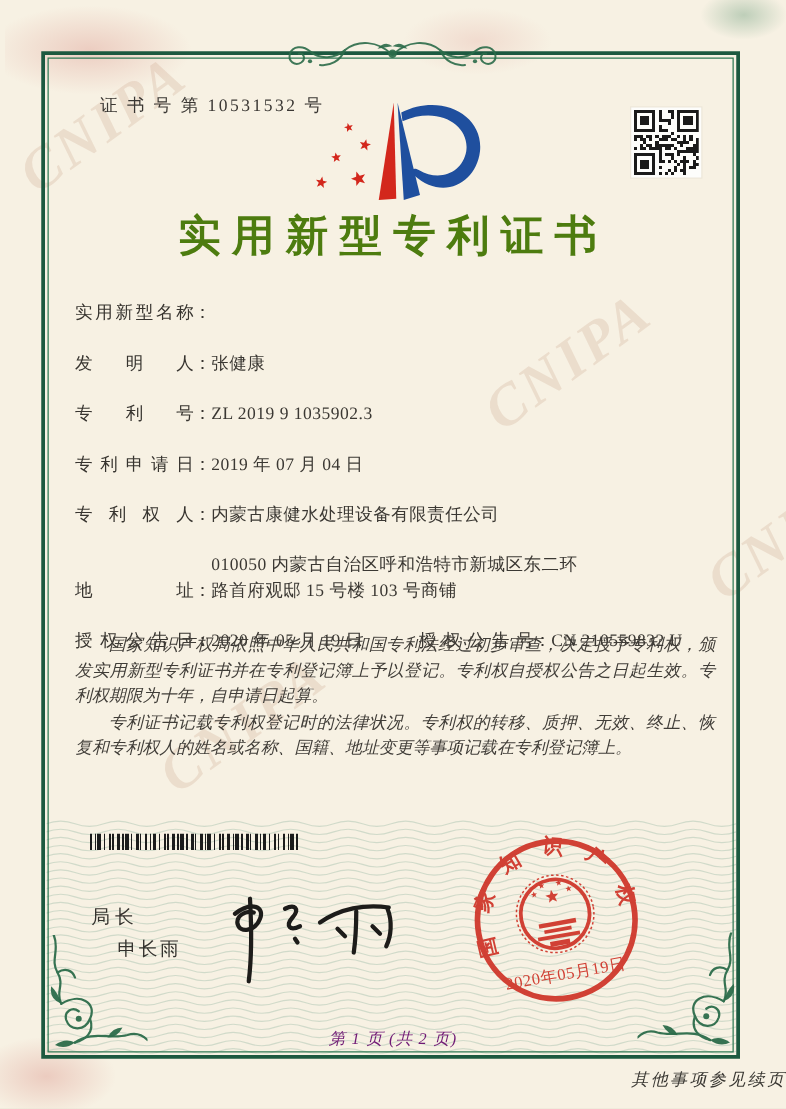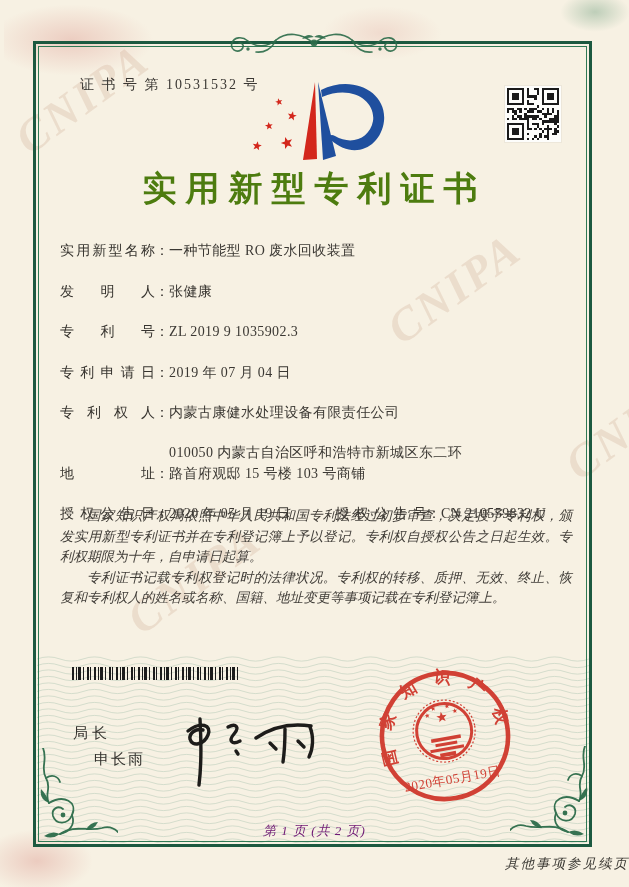--- a/index.html
+++ b/index.html
@@ -273,21 +273,20 @@
       <rect x="1" y="15" width="5" height="5" fill="#fdfdfb"></rect>
       <rect x="2" y="16" width="3" height="3" fill="#1a1a1a"></rect>
     </svg>
 
   <div class="title">实用新型专利证书</div>
 
   <div class="fields">
     <div class="frow">
       <span class="flabel">实用新型名称</span>
       <span class="fcolon">：</span>
-      <span class="fvalue">一种节能型 RO 废水回收装置</span>
     </div>
     <div class="frow">
       <span class="flabel">发明人</span>
       <span class="fcolon">：</span>
       <span class="fvalue">张健康</span>
     </div>
     <div class="frow">
       <span class="flabel">专利号</span>
       <span class="fcolon">：</span>
       <span class="fvalue">ZL 2019 9 1035902.3</span>

